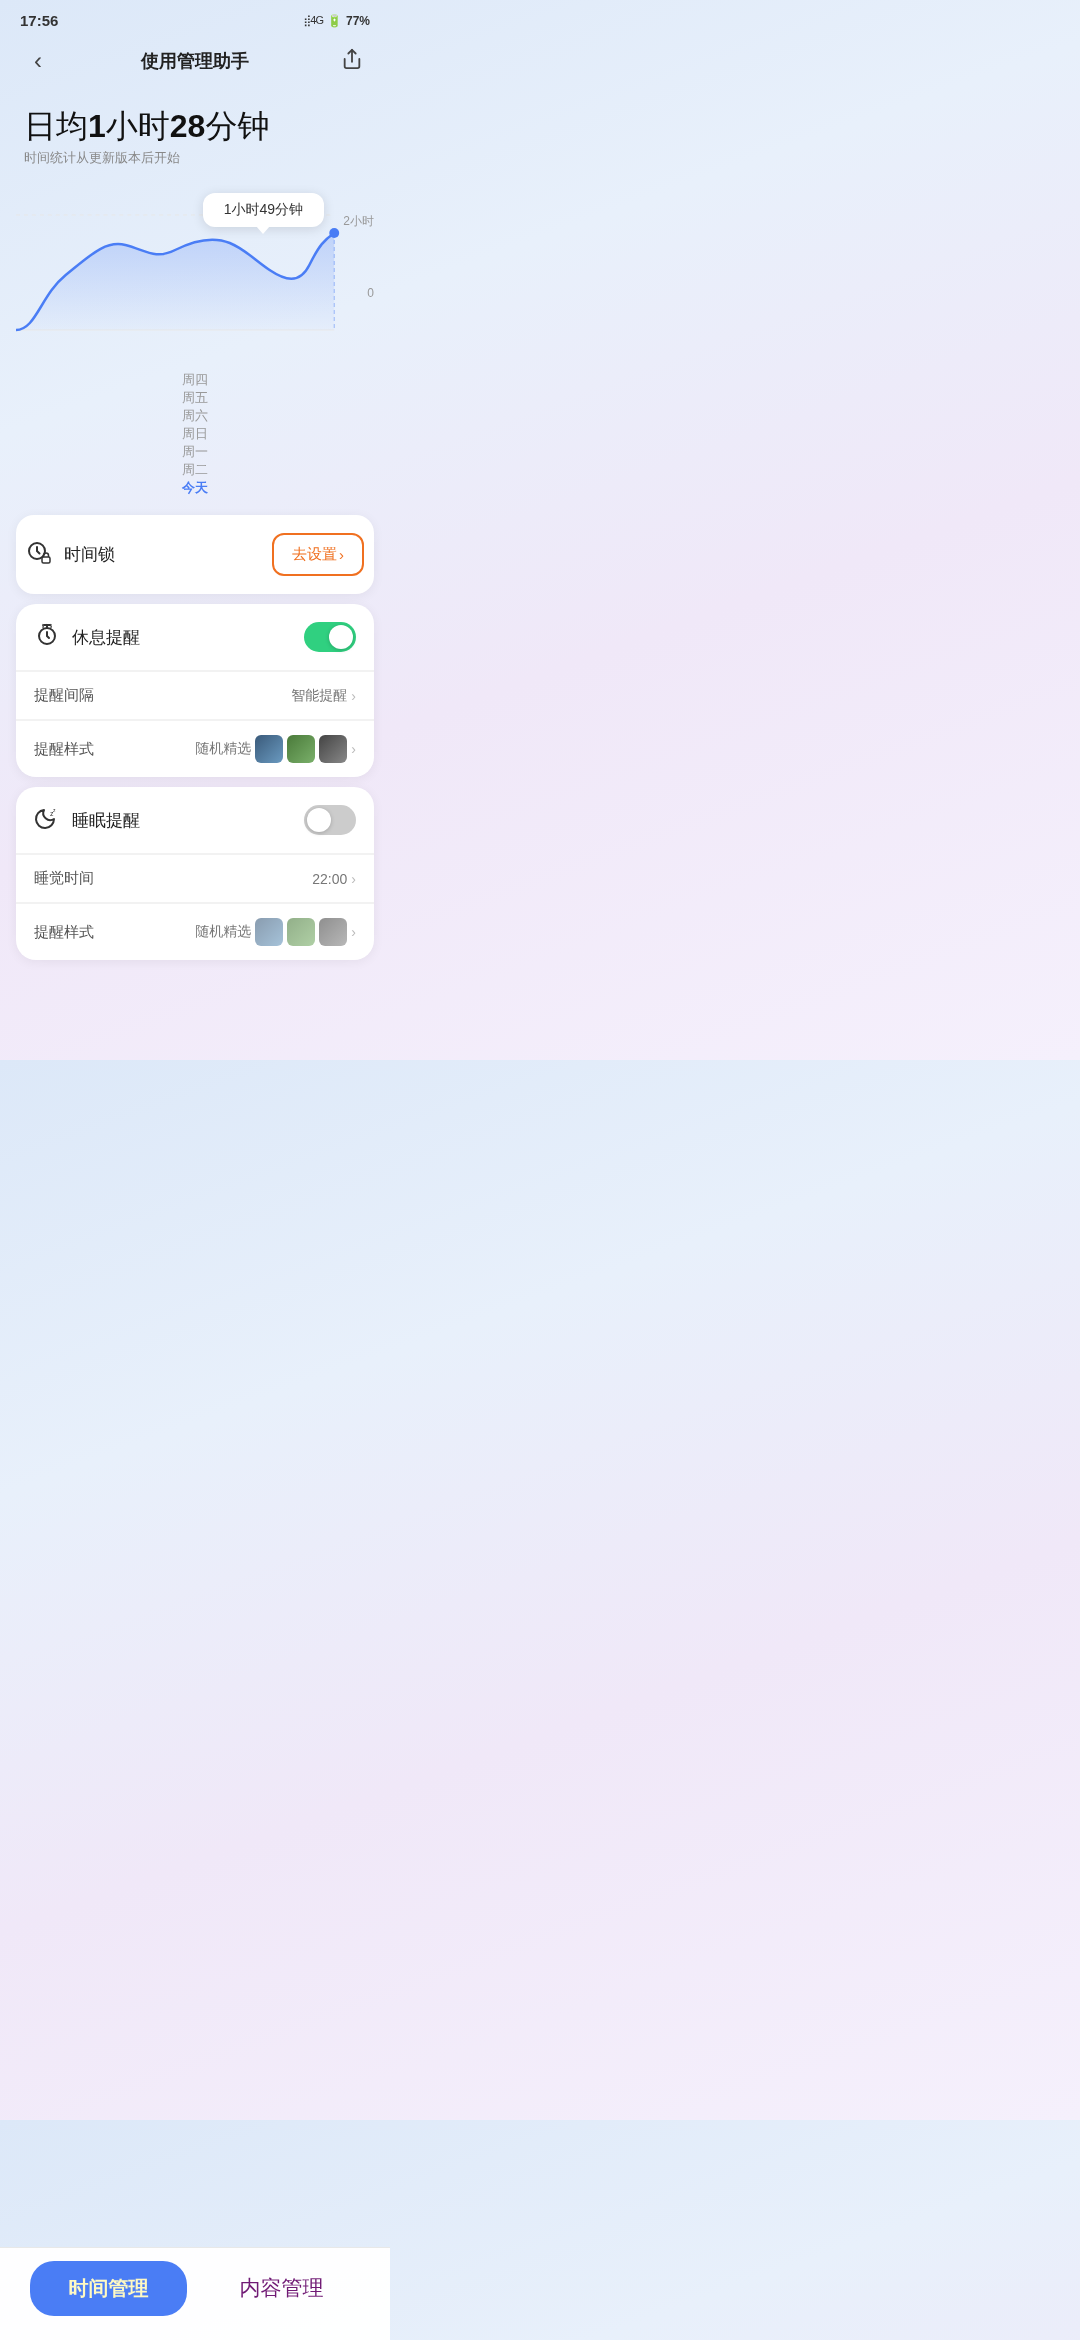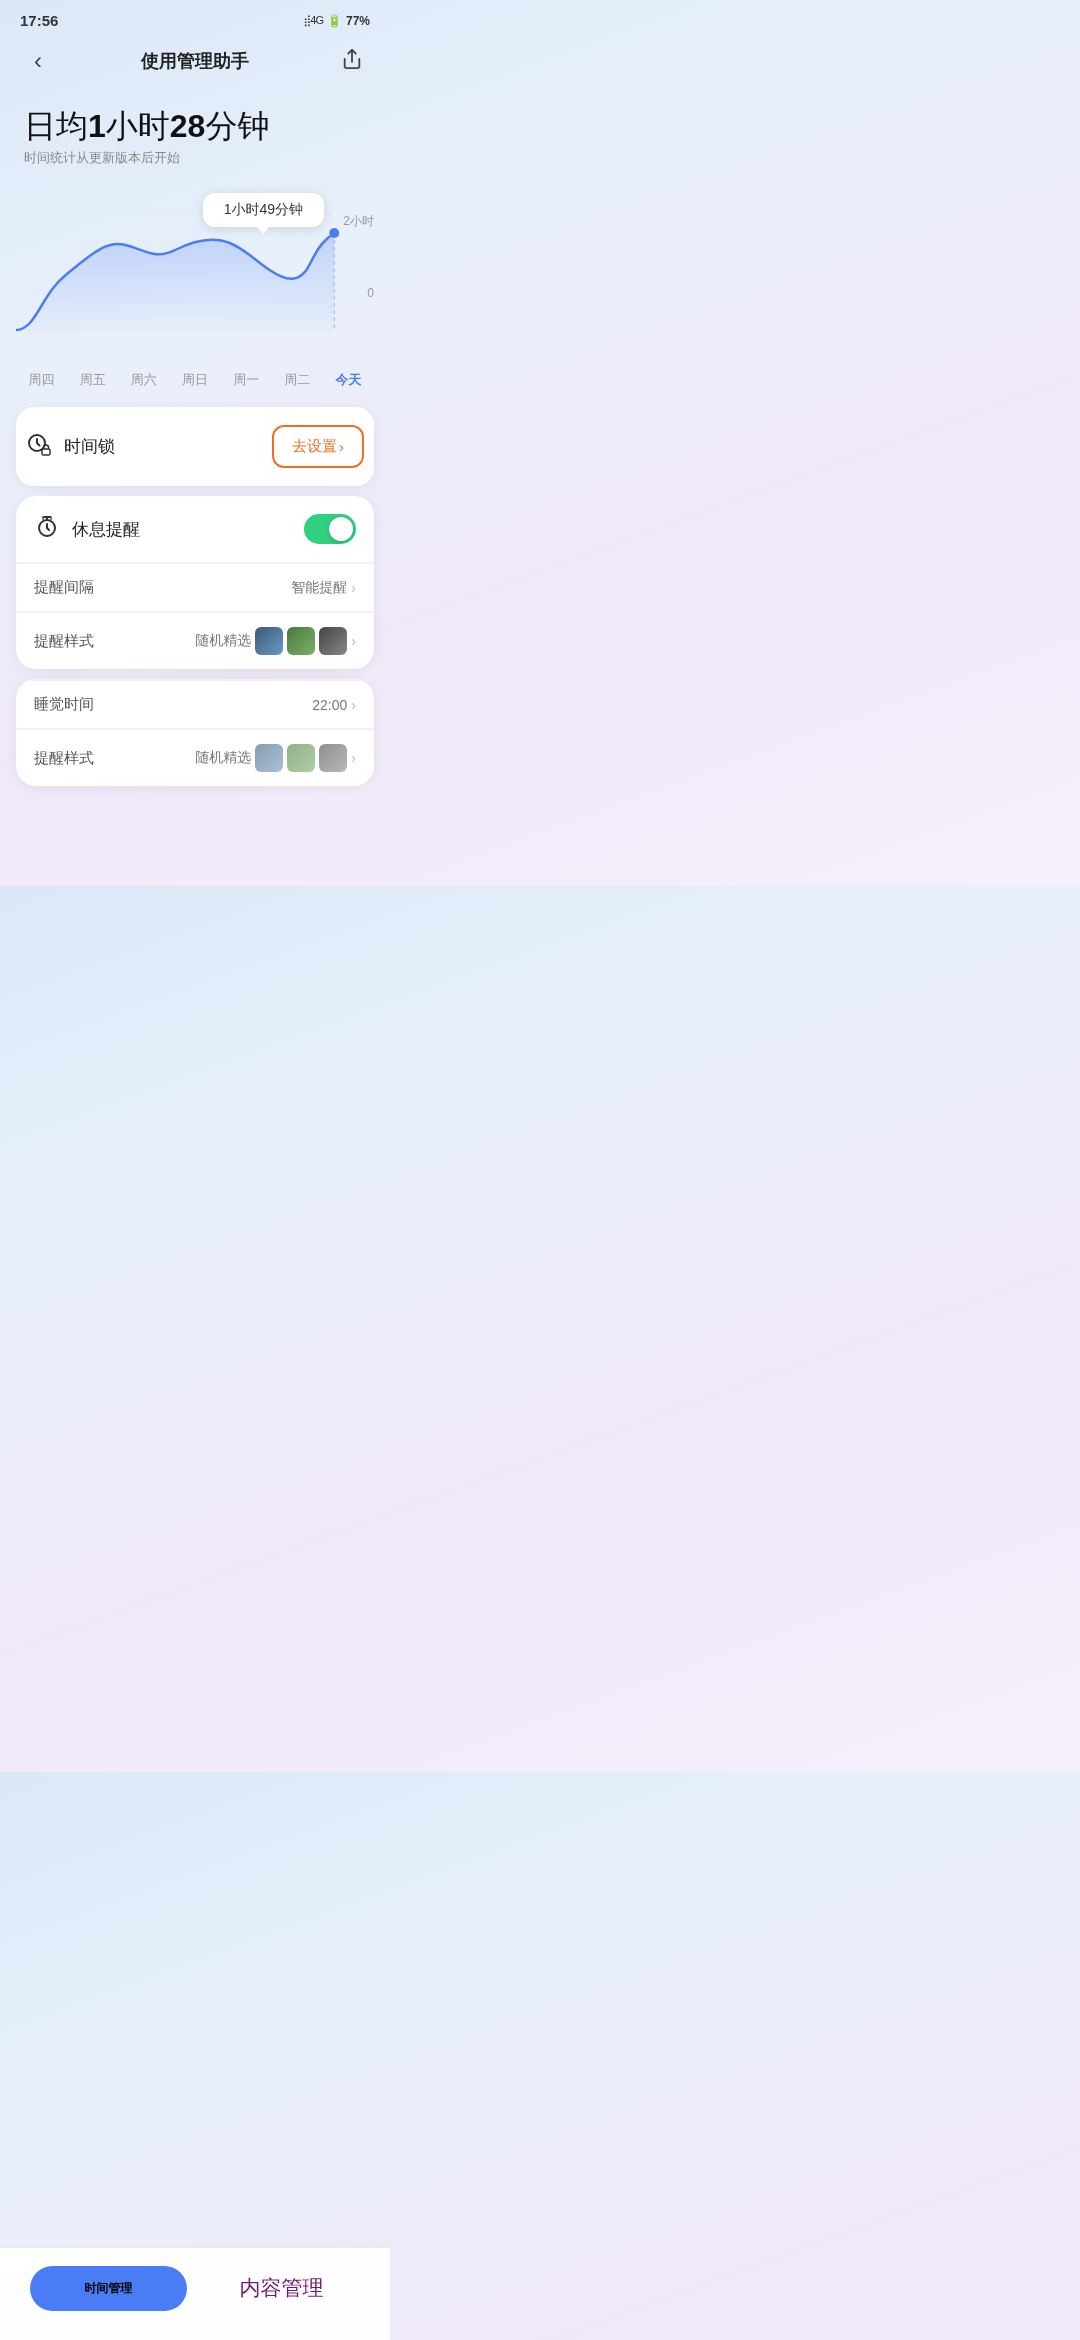--- a/index.html
+++ b/index.html
@@ -100,20 +100,21 @@
     .chart-svg-wrap {
       padding: 0 0 0 0;
       position: relative;
     }
 
     
     .day-labels {
       display: flex;
       justify-content: space-around;
       padding: 6px 16px 8px;
+      flex-direction: column;
     }
     .day-label {
       font-size: 13px;
       color: #999;
       text-align: center;
       flex: 1;
     }
     .day-label.today {
       color: #4a7df5;
       font-weight: 600;
@@ -243,25 +244,25 @@
       background: rgba(255,255,255,0.95);
       border-top: 1px solid #e8e8e8;
       display: flex;
       align-items: center;
       padding: 12px 30px 24px;
       gap: 16px;
     }
     .tab-active {
       flex: 1;
       background: #4a7df5;
-      color: #000000;
+      color: #fef9c3;
       border: none;
       border-radius: 24px;
       padding: 14px 0;
-      font-size: 12px;
+      font-size: 20px;
       font-weight: 600;
       cursor: pointer;
       text-align: center;
     }
     .tab-inactive {
       flex: 1;
       background: none;
       border: none;
       font-size: 21px;
       color: #701a75;
@@ -424,20 +425,35 @@
           <div class="thumb thumb-1"></div>
           <div class="thumb thumb-2"></div>
           <div class="thumb thumb-3"></div>
         </div>
         <span class="chevron">›</span>
       </div>
     </div>
   </div>
 
   <div class="card">
+    <div class="card-row">
+      <div class="card-row-left">
+        <span>
+          <svg width="26" height="26" viewBox="0 0 26 26" fill="none">
+            <path d="M20 14A9 9 0 1 1 10 5a7 7 0 0 0 10 9z" stroke="#333" stroke-width="2" fill="none" stroke-linejoin="round"></path>
+            <text x="16" y="11" font-size="7" fill="#333">z</text>
+            <text x="19" y="7" font-size="5" fill="#333">z</text>
+          </svg>
+        </span>
+        <span class="card-row-label">睡眠提醒</span>
+      </div>
+      <div class="toggle off">
+        <div class="toggle-circle"></div>
+      </div>
+    </div>
     <div class="divider"></div>
     <div class="card-row-sub">
       <span>睡觉时间</span>
       <div class="card-row-value">
         <span>22:00</span>
         <span class="chevron">›</span>
       </div>
     </div>
     <div class="divider"></div>
     <div class="card-row-sub">

